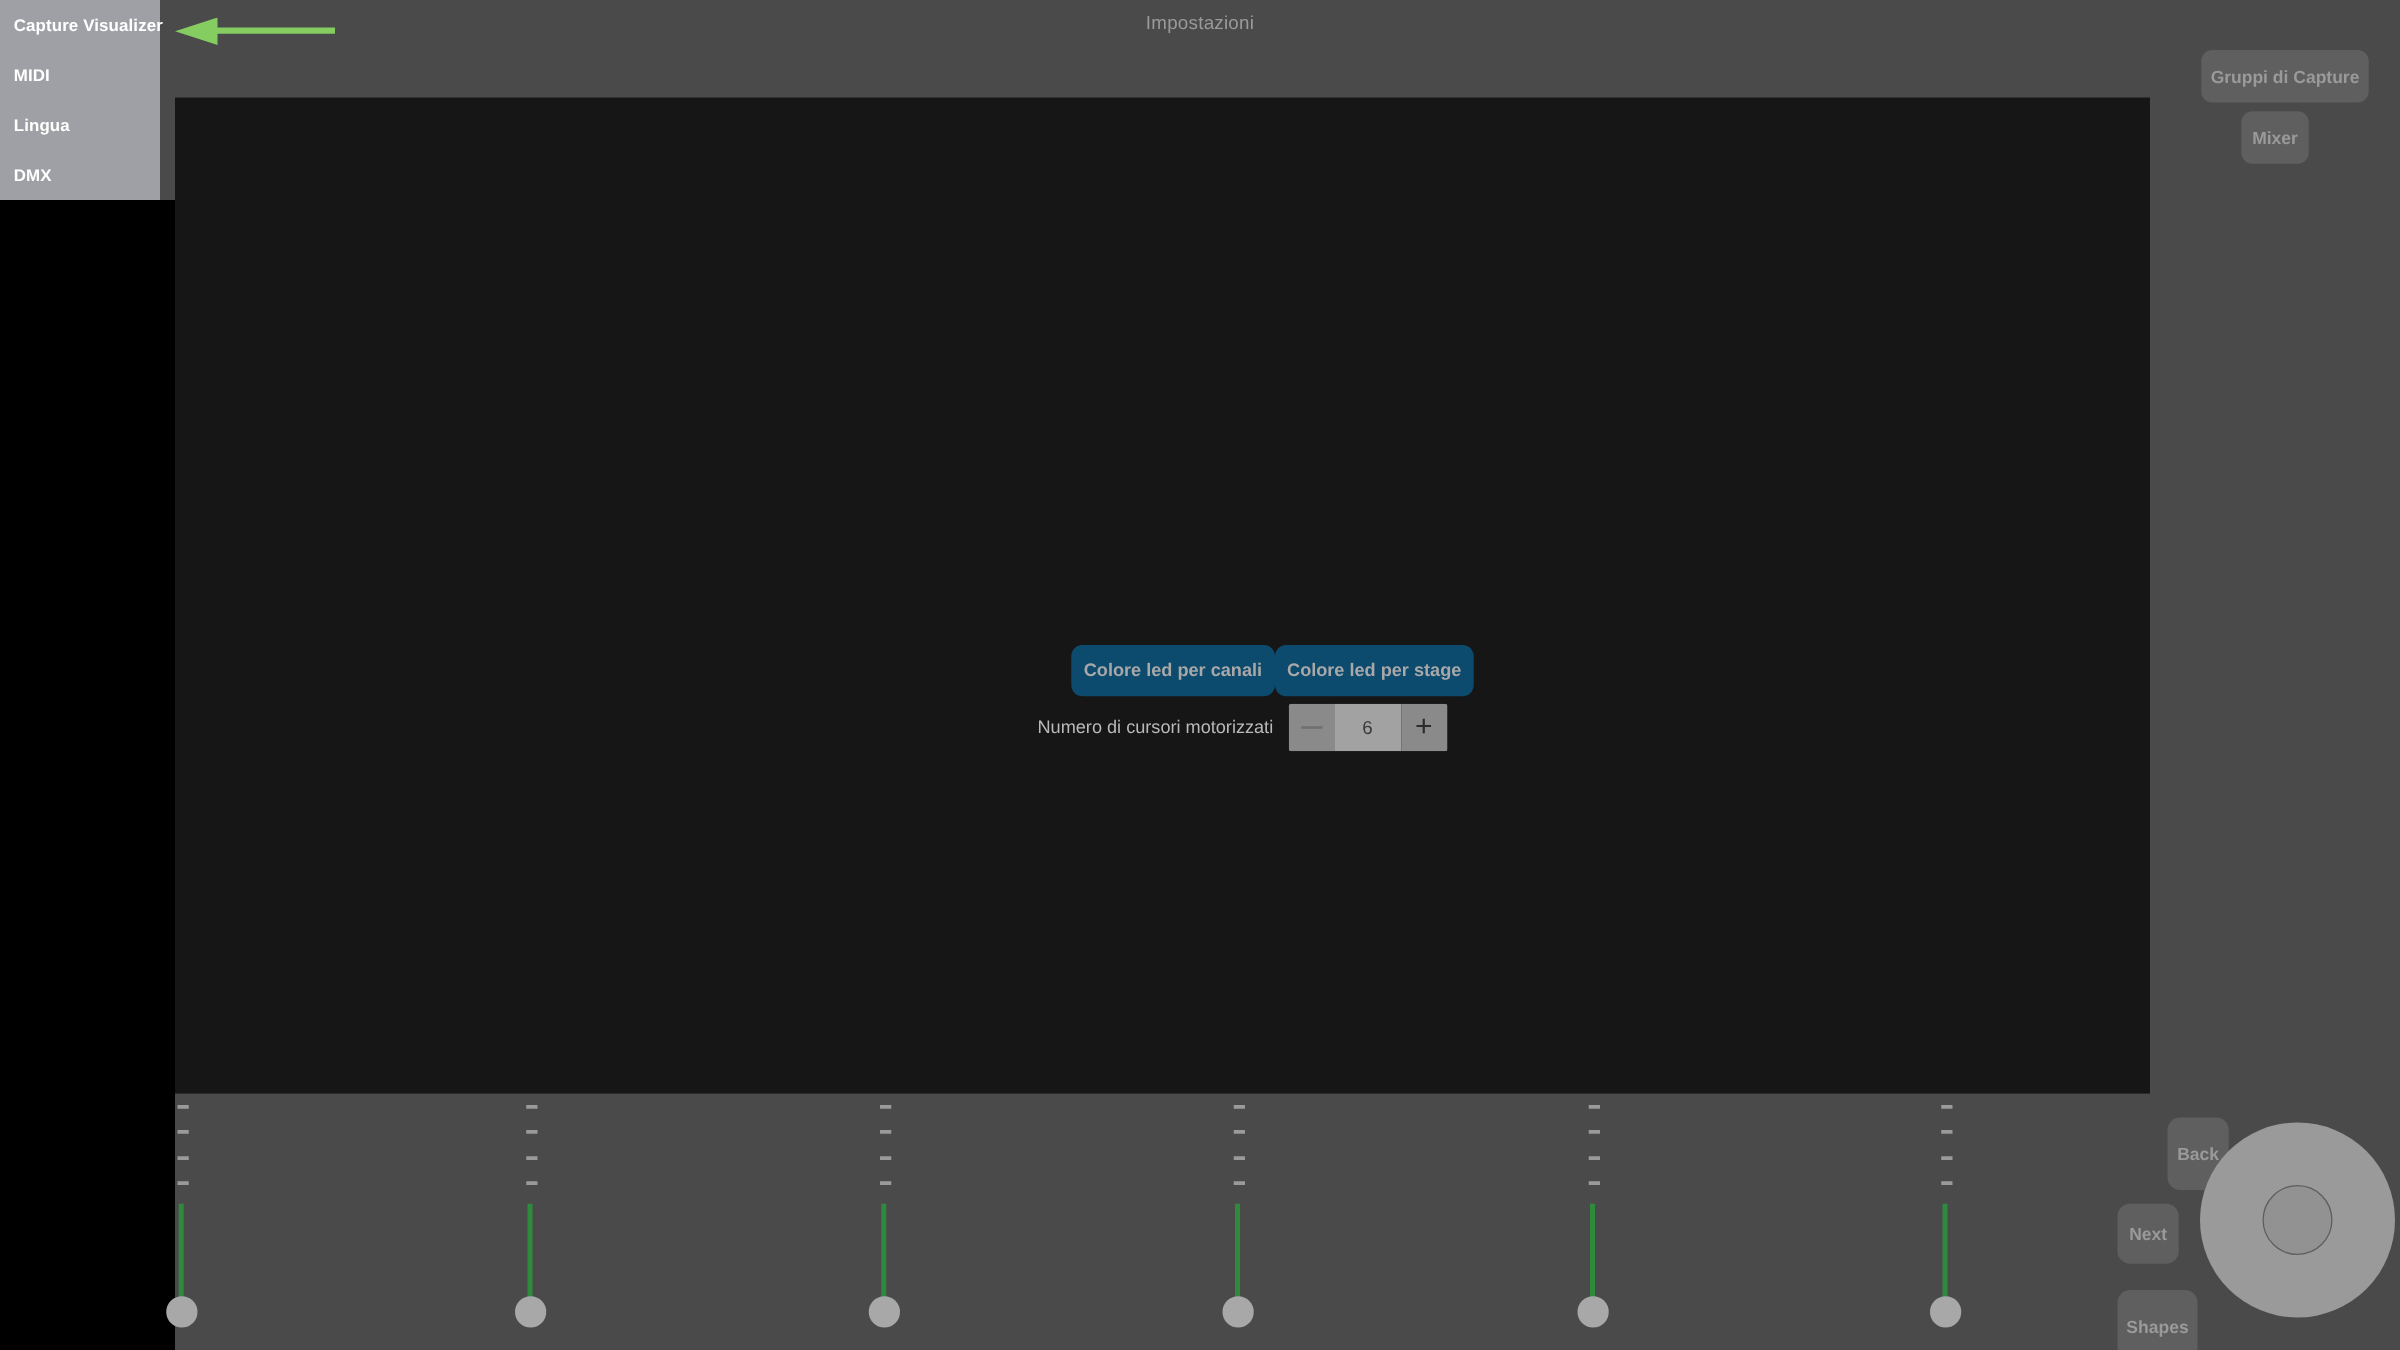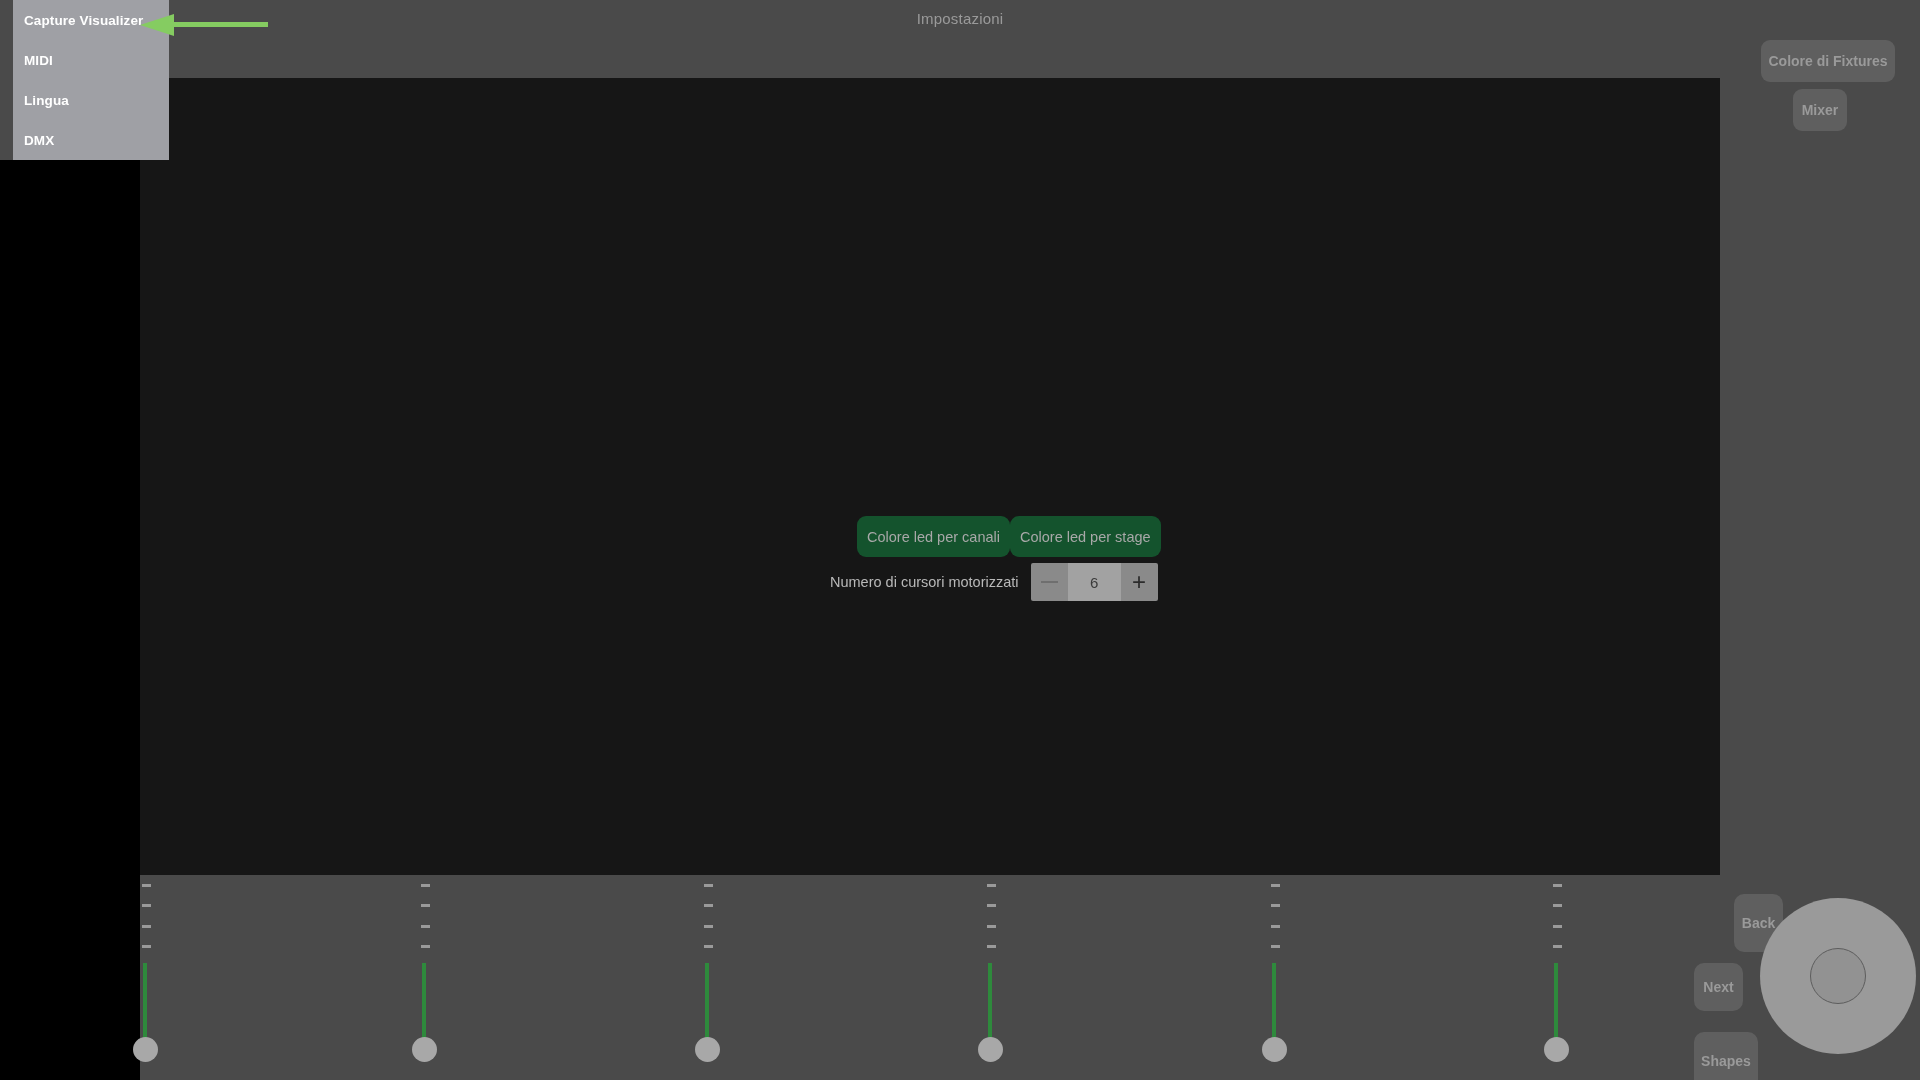--- a/index.html
+++ b/index.html
@@ -48,22 +48,22 @@
   .black-strip {
     position: absolute;
     left: 0; top: 160px;
     width: 140px; height: 920px;
     background: #000000;
   }
 
   
   .sidebar {
     position: absolute;
-    left: 13px; top: 0;
-    width: 156px; height: 160px;
+    left: 0; top: 0;
+    width: 128px; height: 160px;
     background: #9fa0a5;
     z-index: 20;
   }
   .sidebar-item {
     position: absolute;
     left: 11px;
     font-size: 13.5px;
     font-weight: bold;
     color: #ffffff;
     white-space: nowrap;
@@ -111,24 +111,24 @@
     position: absolute;
     left: 690px; top: 438px;
     width: 340px; height: 90px;
   }
   .color-row {
     position: absolute;
     left: 27px; top: 0;
     display: flex;
   }
   .color-btn {
-    background: #14532d;
+    background: #0c4a6e;
     color: #a8a8a8;
     font-size: 14.5px;
-    font-weight: normal;
+    font-weight: bold;
     height: 41px;
     border-radius: 9px;
     display: flex;
     align-items: center;
     justify-content: center;
     padding: 0 10px;
     box-sizing: border-box;
     white-space: nowrap;
   }
 
@@ -282,21 +282,21 @@
     <div class="sidebar-item i3">DMX</div>
   </div>
 
   <div class="arrow-wrap">
     <svg width="130" height="24" viewBox="0 0 130 24">
       <polygon points="0,11 34,0 34,22" fill="#85cc61"></polygon>
       <rect x="32" y="8" width="96" height="5" fill="#85cc61"></rect>
     </svg>
   </div>
 
-  <div class="btn btn-fixture-groups">Colore di Fixtures</div>
+  <div class="btn btn-fixture-groups">Gruppi di Capture</div>
   <div class="btn btn-mixer">Mixer</div>
 
   <div class="fader-area"></div>
   <div id="faders-layer">
       <div class="fader" style="left: 145px; top: 875px; position: absolute;">
         <div class="tick t0"></div>
         <div class="tick t1"></div>
         <div class="tick t2"></div>
         <div class="tick t3"></div>
         <div class="fader-track"></div>

